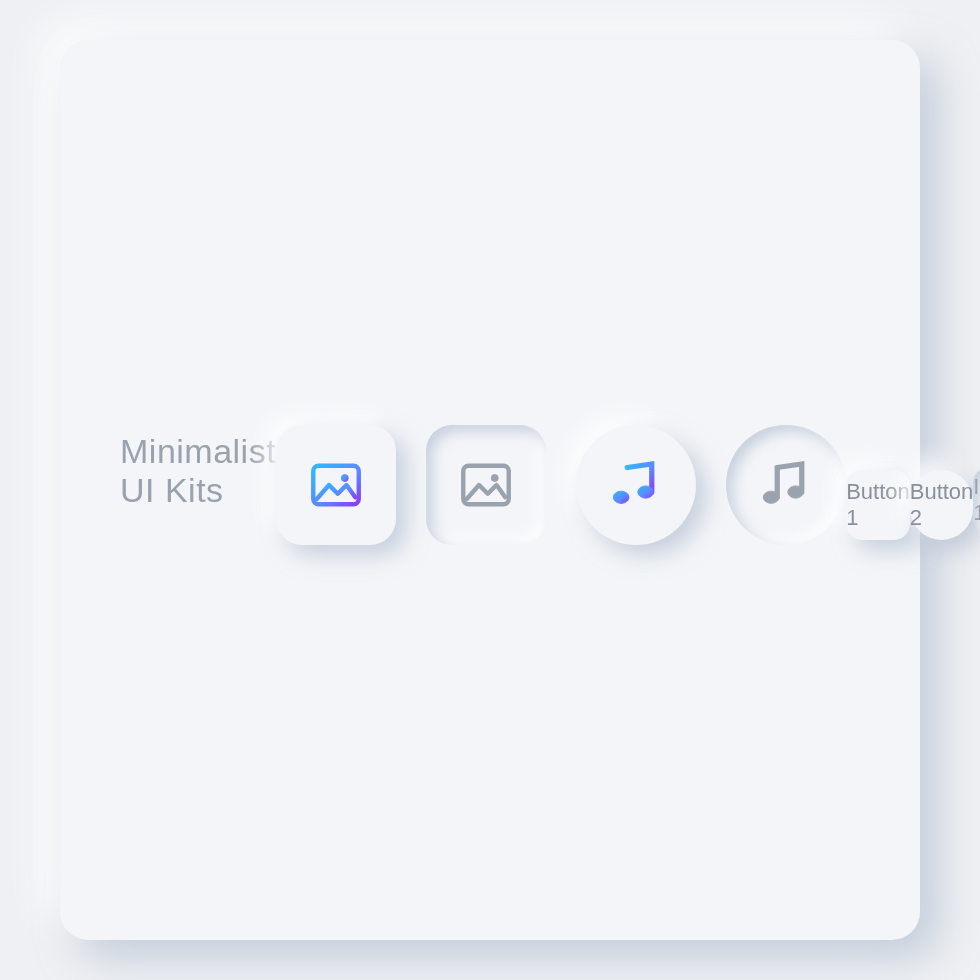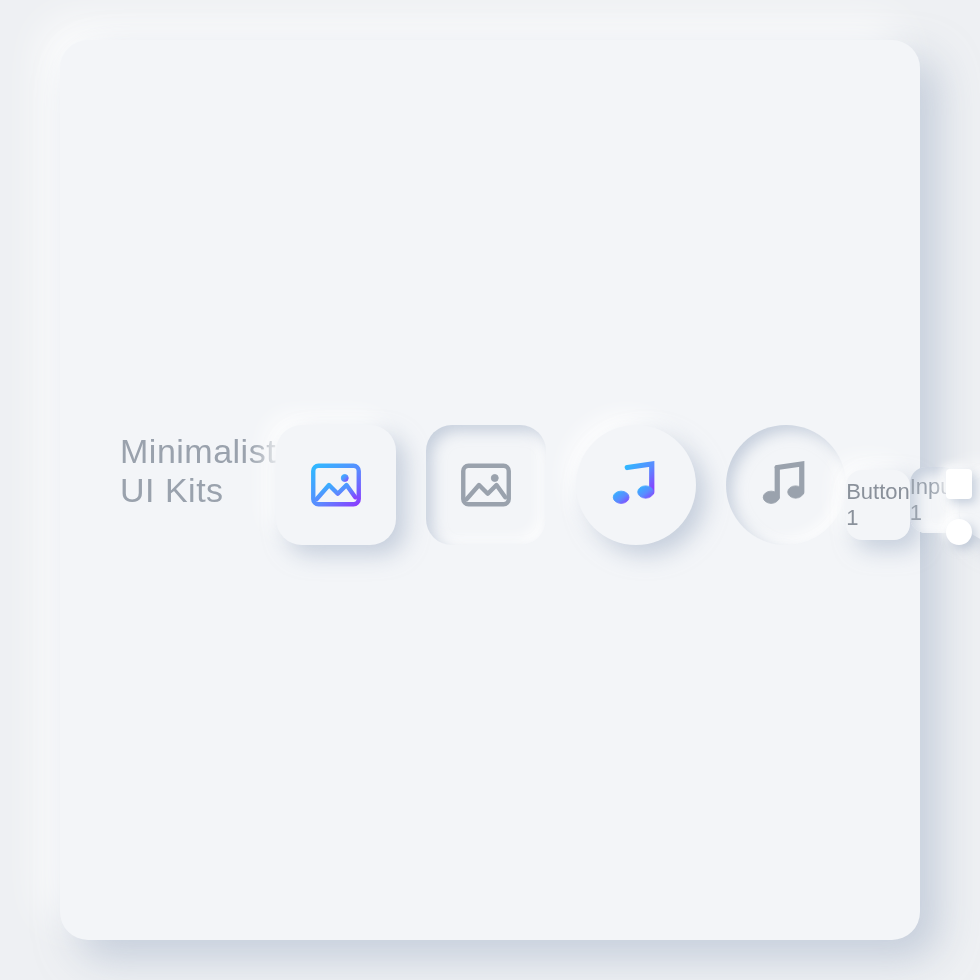--- a/index.html
+++ b/index.html
@@ -169,20 +169,23 @@
       <svg class="ic" viewBox="0 0 64 64">
         <use href="#note" stroke="#9aa2ad" fill="#9aa2ad"></use>
       </svg>
     </div>
   </div>
 
   <div class="row row-btns">
     <div class="btn neo">
       <span>Button 1</span>
     </div>
+    <div class="btn neo pill">
+      <span>Button 2</span>
+    </div>
   </div>
 
 
   <div class="row row-inputs">
     <div class="input neo-in">
       <span>Input 1</span>
     </div>
   </div>
 
   <div class="sliders">

